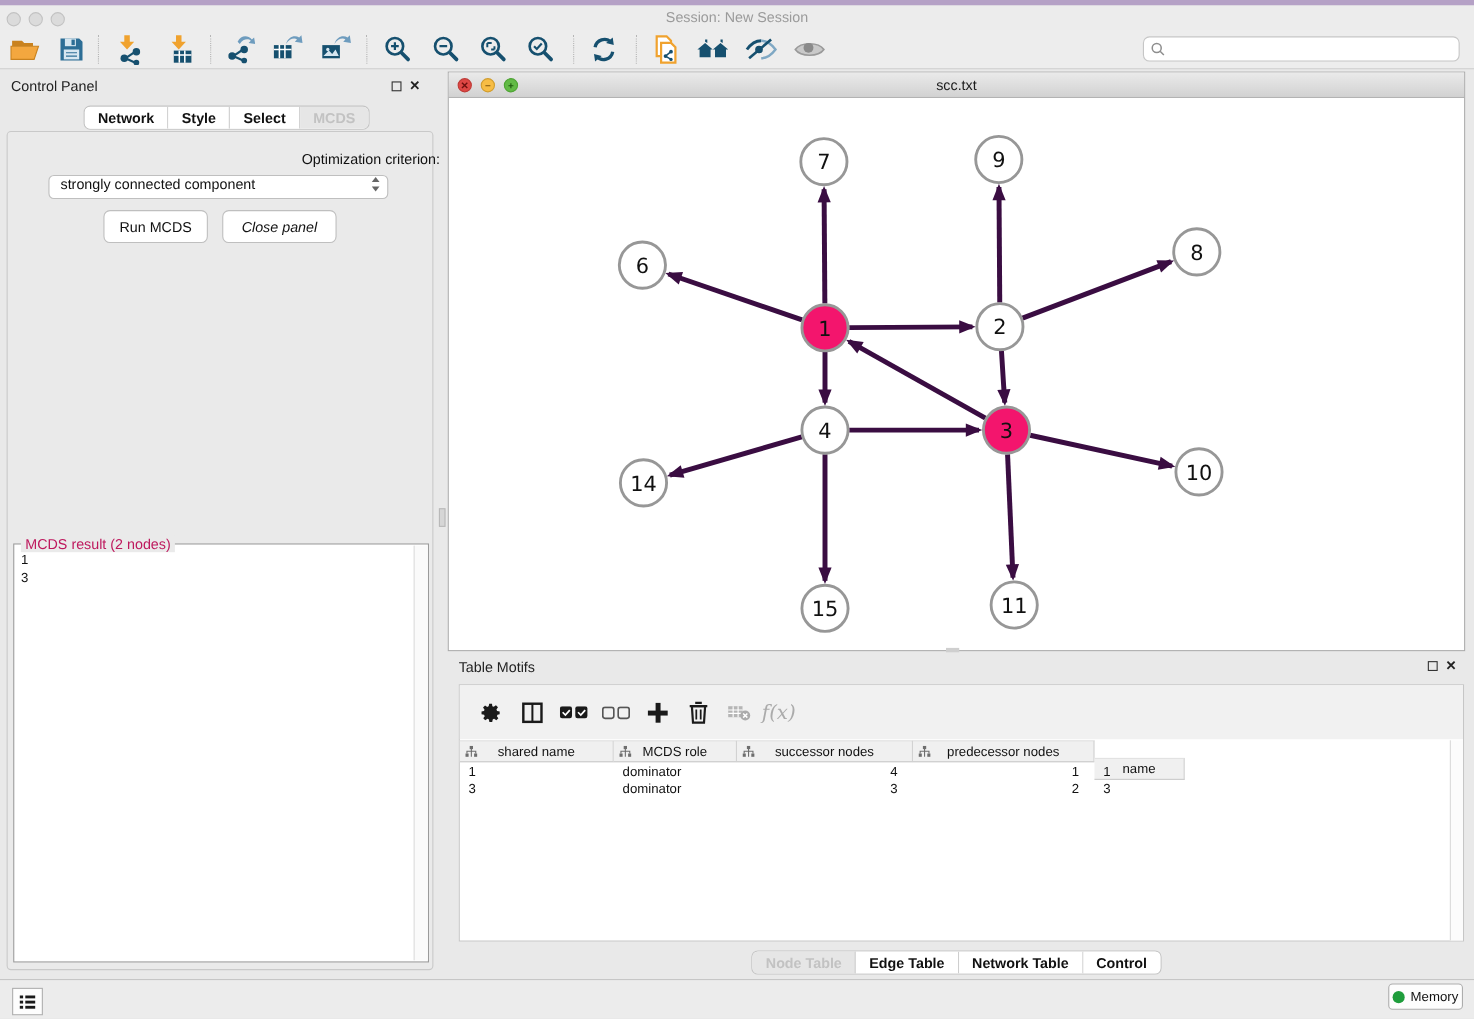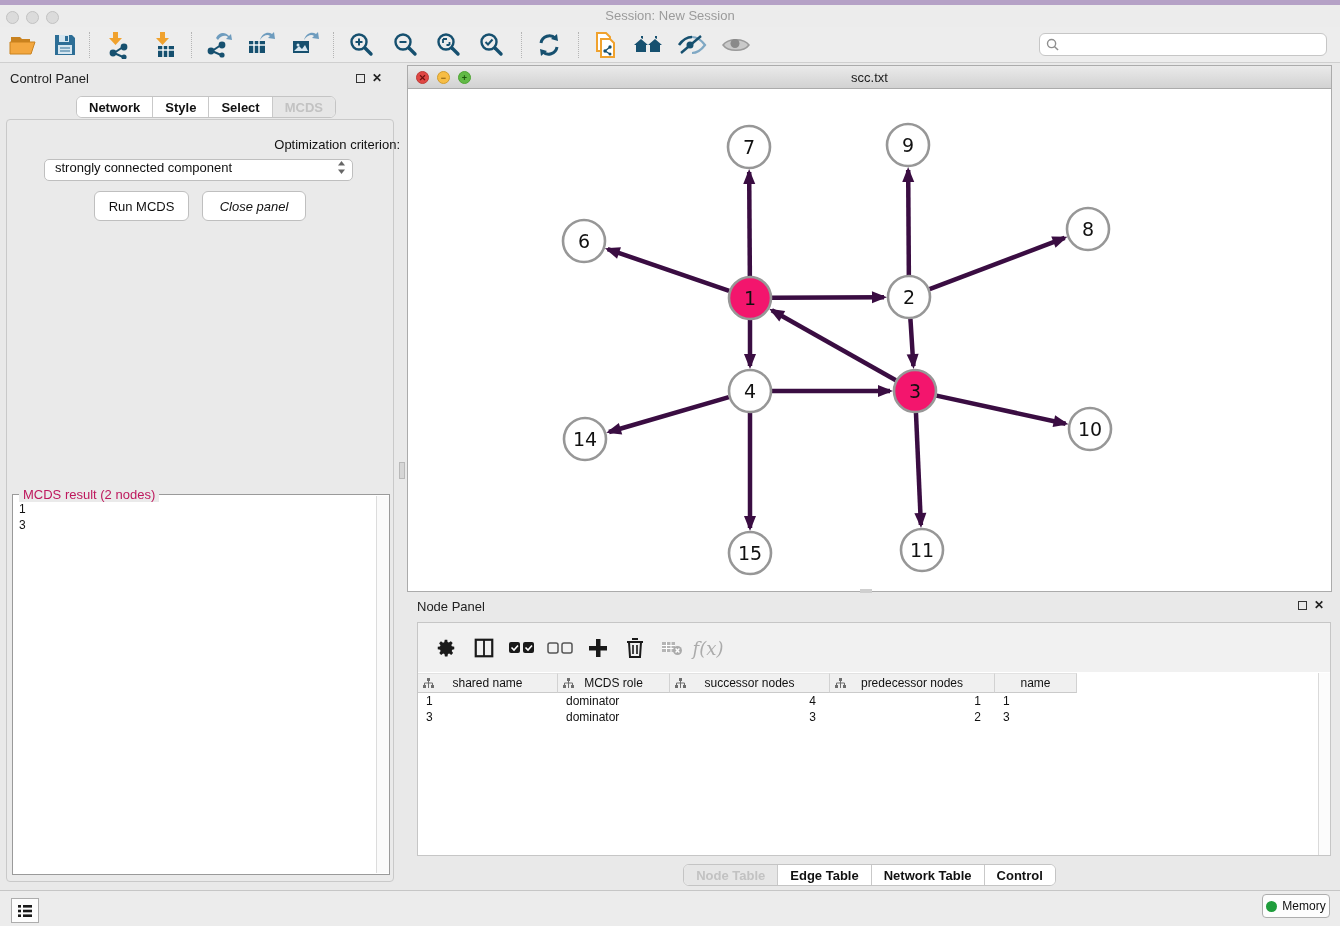--- a/index.html
+++ b/index.html
@@ -324,21 +324,21 @@
       <circle cx="682" cy="340" r="21" fill="#FFFFFF" stroke="#979797" stroke-width="2.6"></circle>
       <text x="682" y="347" text-anchor="middle" font-size="19" font-family="DejaVu Sans, sans-serif" fill="#111">10</text>
       <circle cx="342" cy="464" r="21" fill="#FFFFFF" stroke="#979797" stroke-width="2.6"></circle>
       <text x="342" y="471" text-anchor="middle" font-size="19" font-family="DejaVu Sans, sans-serif" fill="#111">15</text>
       <circle cx="514" cy="461" r="21" fill="#FFFFFF" stroke="#979797" stroke-width="2.6"></circle>
       <text x="514" y="468" text-anchor="middle" font-size="19" font-family="DejaVu Sans, sans-serif" fill="#111">11</text>
     </svg>
 </div>
 <div id="net-hgrip" class="abs"></div>
 
-<div id="tp-header" class="abs">Node Panel</div>
+<div id="tp-header" class="abs">Table Motifs</div>
 <div class="panel-btns" style="left:1298px; top:601px;">
   <span class="float-box"></span>
   <span class="close-x">✕</span>
 </div>
 <div id="table-box" class="abs">
   <div id="table-toolbar">
     <div class="tt-icon" style="left:12px">
       <svg width="22" height="22" viewBox="0 0 24 24">
           <path fill="#1A1A1A" d="M12 8.2A3.8 3.8 0 1 0 12 15.8 3.8 3.8 0 0 0 12 8.2zm0 6A2.2 2.2 0 1 1 12 9.8a2.2 2.2 0 0 1 0 4.4zM21 13.4v-2.8l-2.6-.5a6.6 6.6 0 0 0-.6-1.4l1.5-2.2-2-2-2.2 1.5c-.45-.25-.92-.45-1.4-.6L13.4 3h-2.8l-.5 2.6c-.48.15-.95.35-1.4.6L6.5 4.7l-2 2 1.5 2.2c-.25.45-.45.92-.6 1.4L3 10.6v2.8l2.6.5c.15.48.35.95.6 1.4l-1.5 2.2 2 2 2.2-1.5c.45.25.92.45 1.4.6l.5 2.6h2.8l.5-2.6c.48-.15.95-.35 1.4-.6l2.2 1.5 2-2-1.5-2.2c.25-.45.45-.92.6-1.4z"></path>
         </svg>
@@ -431,21 +431,21 @@
         <span class="tree-ic"><svg width="11" height="11" viewBox="0 0 11 11">
             <g fill="#6E6E6E">
               <rect x="4" y="0" width="3" height="3"></rect>
               <rect x="0" y="7" width="3" height="3"></rect>
               <rect x="8" y="7" width="3" height="3"></rect>
             </g>
             <path d="M5.5 3v2M1.5 7V5h8v2M5.5 5v5" stroke="#6E6E6E" stroke-width="1" fill="none"></path>
           </svg></span>
         <span>predecessor nodes</span>
       </div>
-      <div class="th-cell" style="width: 82px;">
+      <div class="th-cell" style="width: 82px; margin-top: 16px;">
         <span>name</span>
       </div>
     </div>
   <div id="table-rows">
       <div class="t-row">
         <div class="t-cell" style="width: 140px;">1</div>
         <div class="t-cell" style="width: 112px;">dominator</div>
         <div class="t-cell right" style="width: 160px;">4</div>
         <div class="t-cell right" style="width: 165px;">1</div>
         <div class="t-cell" style="width: 82px;">1</div>

